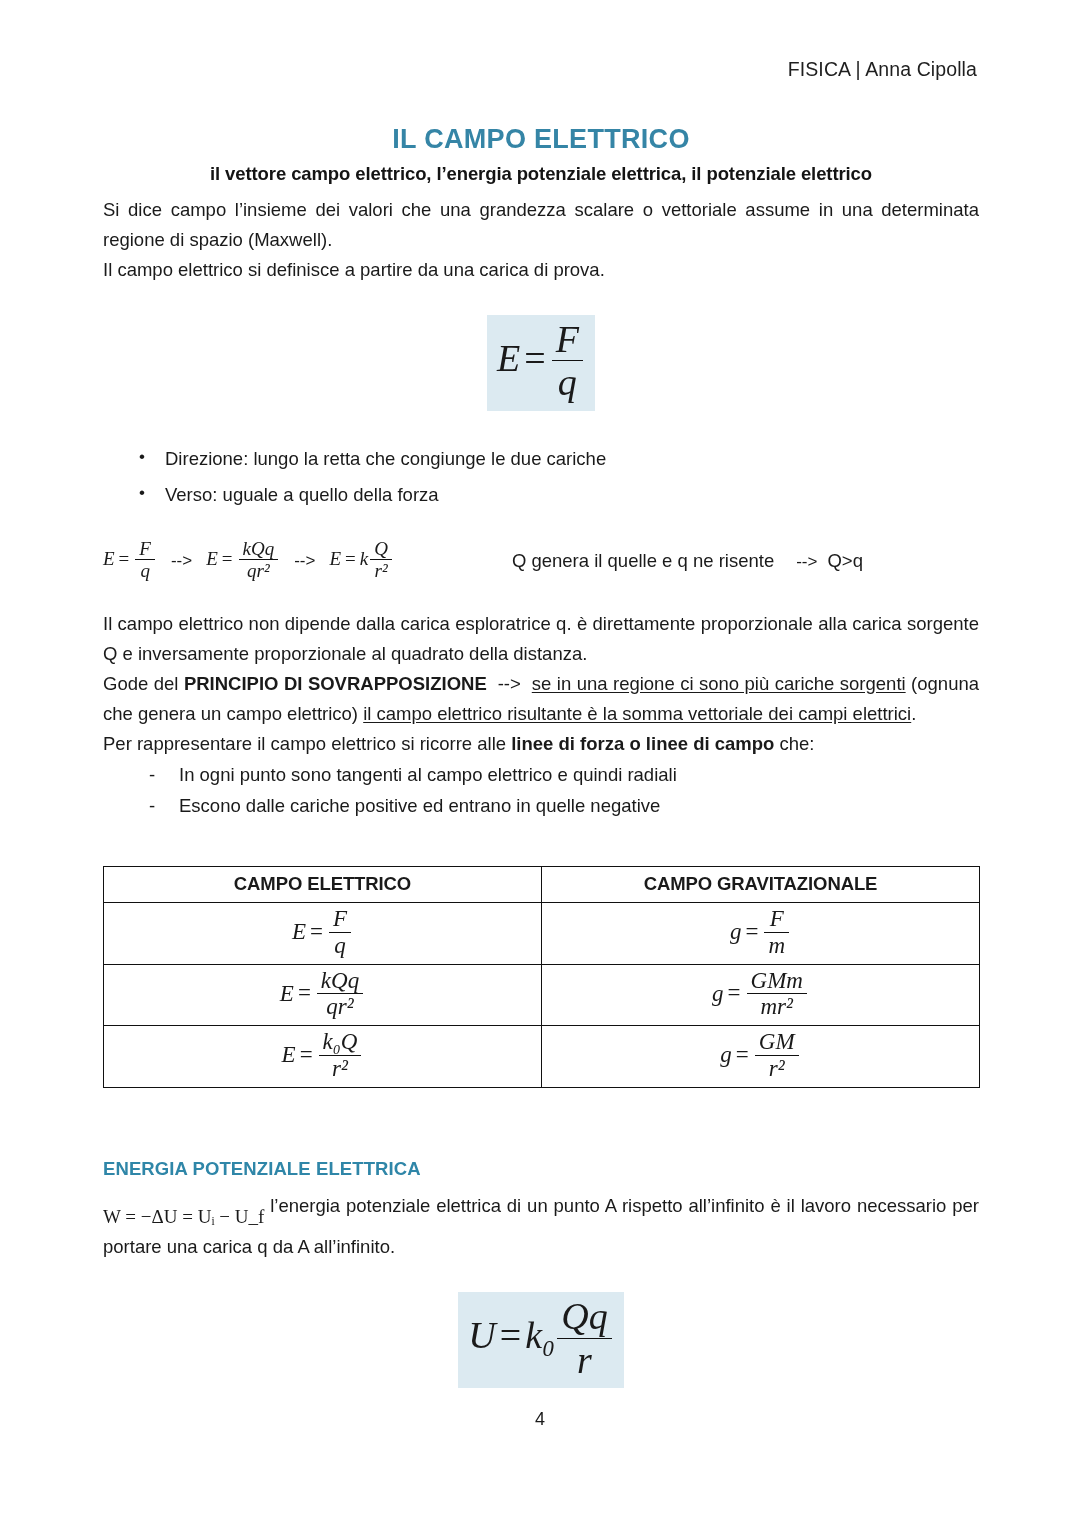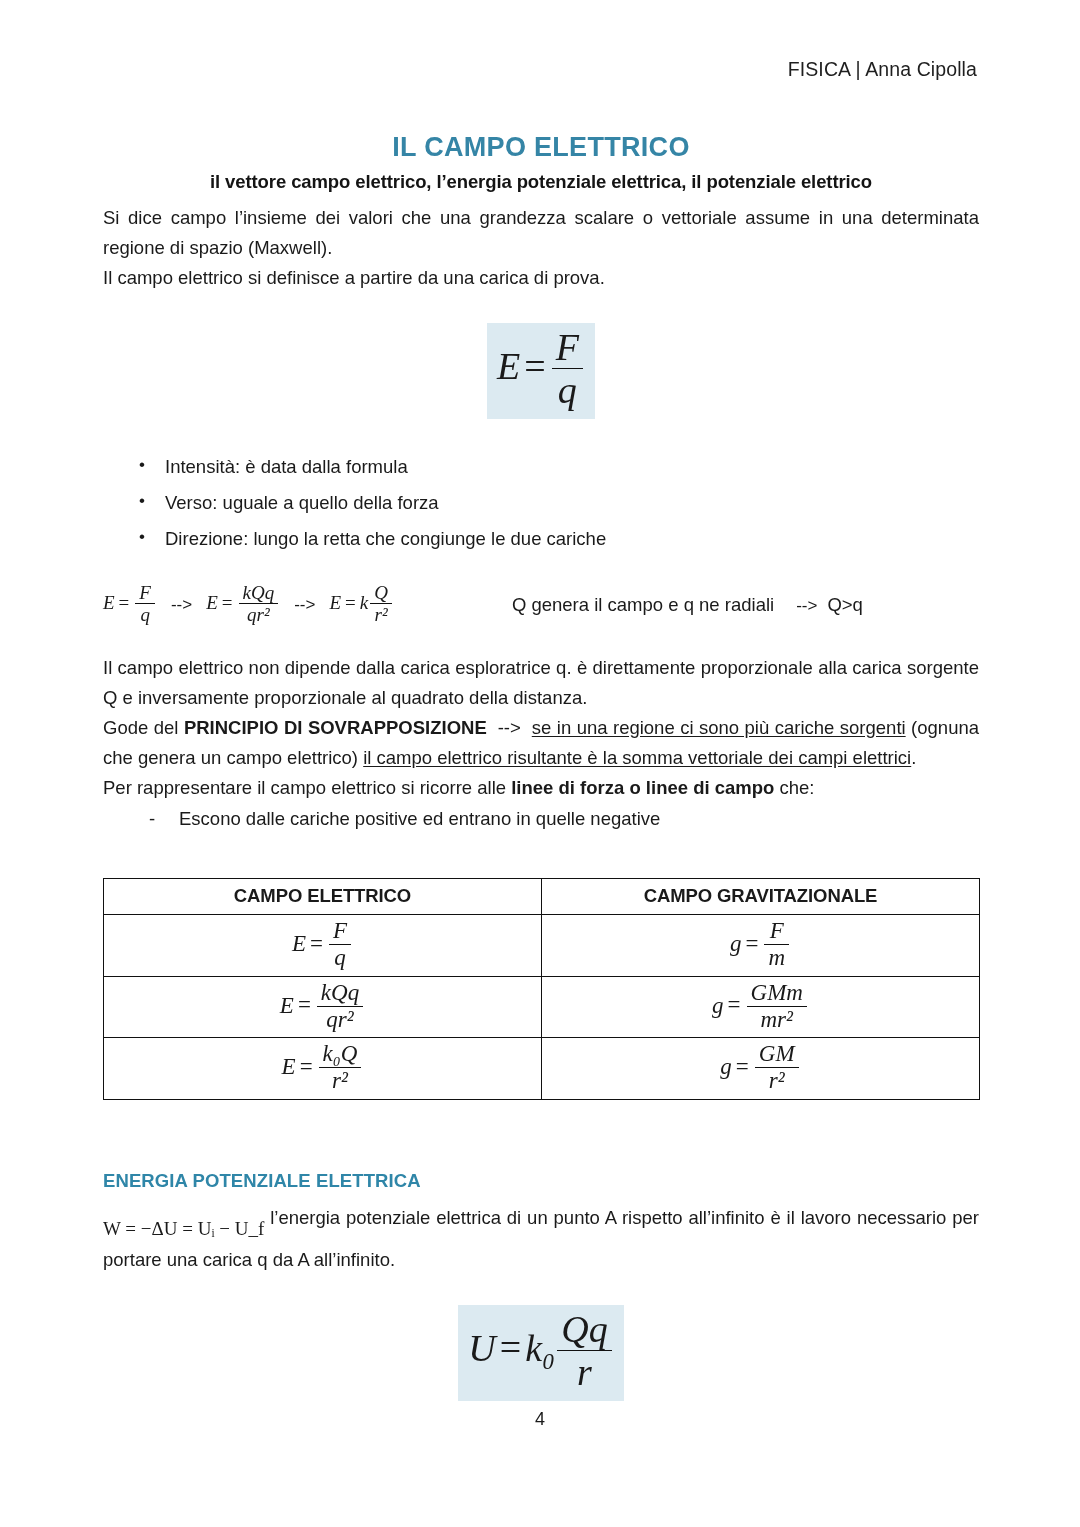--- a/index.html
+++ b/index.html
@@ -29,21 +29,21 @@
     font-size: 19.5px;
     letter-spacing: 0.1px;
     color: #1f1f1f;
     white-space: nowrap;
   }
 
   
   .content {
     position: absolute;
     left: 103px;
-    top: 132px;
+    top: 124px;
     width: 876px;
   }
 
   h1.title {
     font-size: 27px;
     font-weight: bold;
     color: #3585a6;
     text-align: center;
     margin: 0 0 6px 0;
     letter-spacing: 0.3px;
@@ -239,23 +239,22 @@
         <span class="math math-xl" title="E = F/q">
           <span>E</span><span class="op">=</span><span class="frac">
             <span class="num">F</span>
             <span class="den">q</span>
           </span>
         </span>
       </span>
     </div>
 
     <ul class="bullets">
-      <li>Intensità: è data dalla formula</li>
+      <li>Direzione: lungo la retta che congiunge le due cariche</li>
       <li>Verso: uguale a quello della forza</li>
-      <li>Direzione: lungo la retta che congiunge le due cariche</li>
     </ul>
 
     <div class="spacer-md"></div>
 
     <div class="chain">
 
       <span class="math math-inline">
         <span>E</span><span class="op">=</span><span class="frac">
           <span class="num">F</span>
           <span class="den">q</span>
@@ -273,33 +272,34 @@
 
       <span class="arrow">--&gt;</span>
 
       <span class="math math-inline">
         <span>E</span><span class="op">=</span><span>k</span><span class="frac">
           <span class="num">Q</span>
           <span class="den">r²</span>
         </span>
       </span>
 
-      <span class="note"><span>Q genera il campo e q ne radiali</span><span class="arrow2">--&gt;</span><span>Q&gt;q</span></span>
+      <span class="note"><span>Q genera il quelle e q ne risente</span><span class="arrow2">--&gt;</span><span>Q&gt;q</span></span>
     </div>
 
     <div class="spacer-md"></div>
 
     <p class="body just">Il campo elettrico non dipende dalla carica esploratrice q. è direttamente proporzionale alla carica sorgente Q e inversamente proporzionale al quadrato della distanza.</p>
 
     <p class="body just"><span>Gode del </span><b class="bold">PRINCIPIO DI SOVRAPPOSIZIONE</b>&nbsp;&nbsp;<span>--&gt;</span>&nbsp;&nbsp;<u class="und">se in una regione ci sono più cariche sorgenti</u>
       <span>(ognuna che genera un campo elettrico) </span><u class="und">il campo elettrico risultante è la somma vettoriale dei campi elettrici</u><span>.</span></p>
 
     <p class="body"><span>Per rappresentare il campo elettrico si ricorre alle </span><b class="bold">linee di forza o linee di campo</b><span> che:</span></p>
 
     <ul class="dashes">
+      <li>In ogni punto sono tangenti al campo elettrico e quindi radiali</li>
       <li>Escono dalle cariche positive ed entrano in quelle negative</li>
     </ul>
 
     <div class="spacer-lg"></div>
 
     <table class="cmp">
       <colgroup>
           <col class="c1">
           <col class="c2">
         </colgroup>

